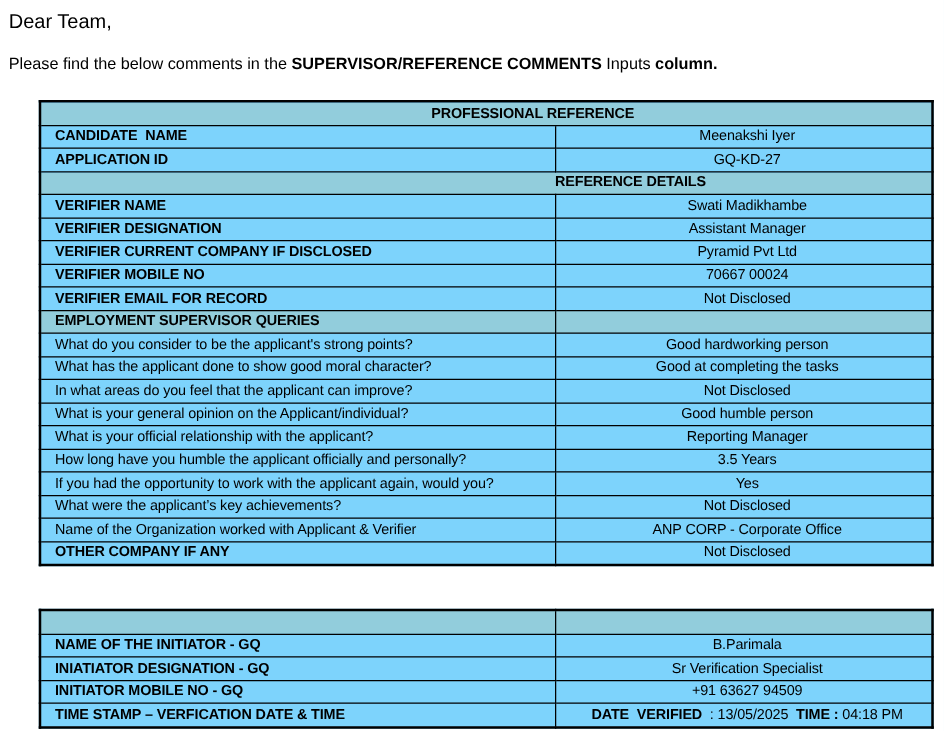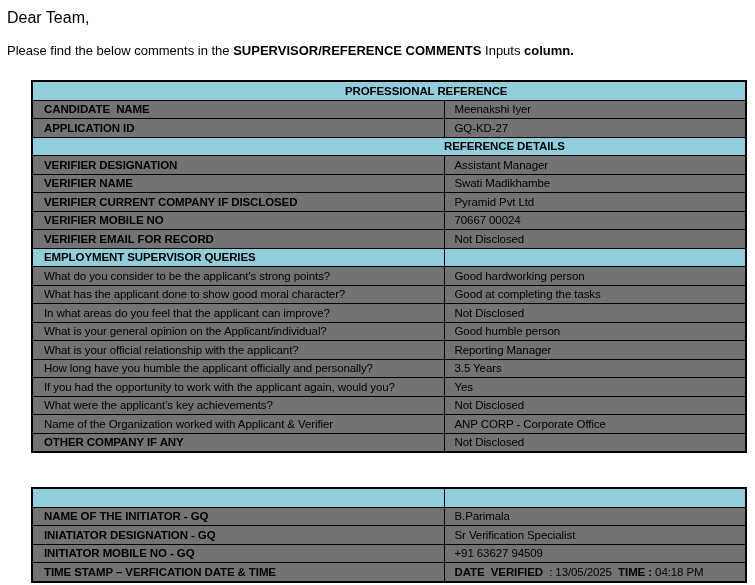--- a/index.html
+++ b/index.html
@@ -2,31 +2,31 @@
 <html><head>
 <meta charset="utf-8">
 <style>
   html,body { margin:0; padding:0; background:#ffffff; }
   .page { position:relative; width:755px; height:585px; background:#ffffff;
           font-family:"Liberation Sans", sans-serif; color:#000; overflow:hidden; }
   .greeting { position:absolute; left:7px; top:9px; font-size:16px; white-space:pre; }
   .intro { position:absolute; left:7px; top:43px; font-size:13px; white-space:pre; }
   .b { font-weight:bold; }
   table { position:absolute; left:31px; width:714px; border-collapse:collapse;
-          table-layout:fixed; background:#737373; border:2px solid #000; }
+          table-layout:fixed; background:#7dd3fc; border:2px solid #000; }
   #t1 { top:80px; }
   #t2 { top:487px; }
   col.c1 { width:412px; }
   col.c2 { width:302px; }
   td { border:1.5px solid #000; height:17.5px; padding:0 4px 0 11px;
        font-size:11.5px; letter-spacing:-0.1px; vertical-align:middle;
        white-space:pre; overflow:hidden; }
   td.lbl { font-weight:bold; }
   td.q { font-weight:normal; }
-  td.val { font-weight:normal; padding-left:10px; }
+  td.val { font-weight:normal; padding-left:10px;text-align:center; }
   tr.sec td { background:#92CDDC; font-weight:bold; }
   td.sec1 { padding-left:312px; }
   td.sec2 { padding-left:411px;margin-left:46px; }
 </style>
 </head>
 <body>
 
 <div class="page">
 
   <div class="greeting">Dear Team,</div>
@@ -51,26 +51,26 @@
     <tr>
       <td class="lbl">APPLICATION ID</td>
       <td class="val">GQ-KD-27</td>
     </tr>
 
     <tr class="sec">
       <td colspan="2" class="sec2">REFERENCE DETAILS</td>
     </tr>
 
     <tr>
+      <td class="lbl">VERIFIER NAME</td>
+      <td class="val">Swati Madikhambe</td>
+    </tr>
+    <tr>
       <td class="lbl">VERIFIER DESIGNATION</td>
       <td class="val">Assistant Manager</td>
-    </tr>
-    <tr>
-      <td class="lbl">VERIFIER NAME</td>
-      <td class="val">Swati Madikhambe</td>
     </tr>
     <tr>
       <td class="lbl">VERIFIER CURRENT COMPANY IF DISCLOSED</td>
       <td class="val">Pyramid Pvt Ltd</td>
     </tr>
     <tr>
       <td class="lbl">VERIFIER MOBILE NO</td>
       <td class="val">70667 00024</td>
     </tr>
     <tr>

